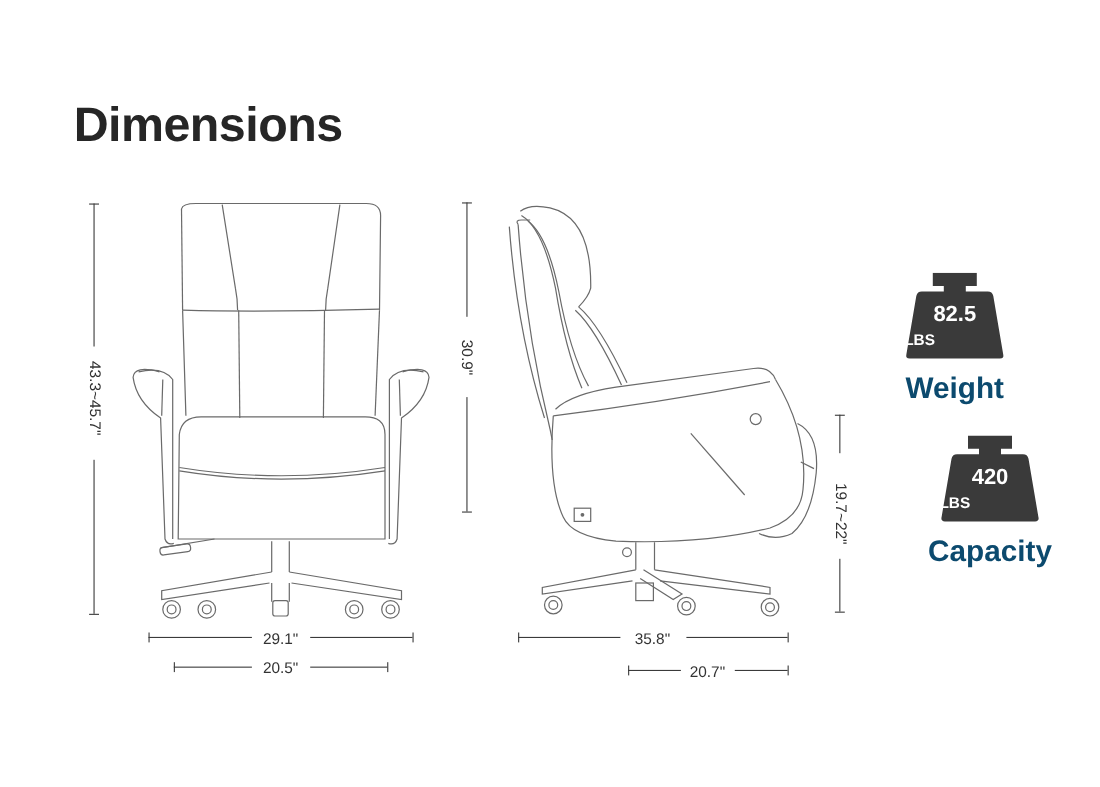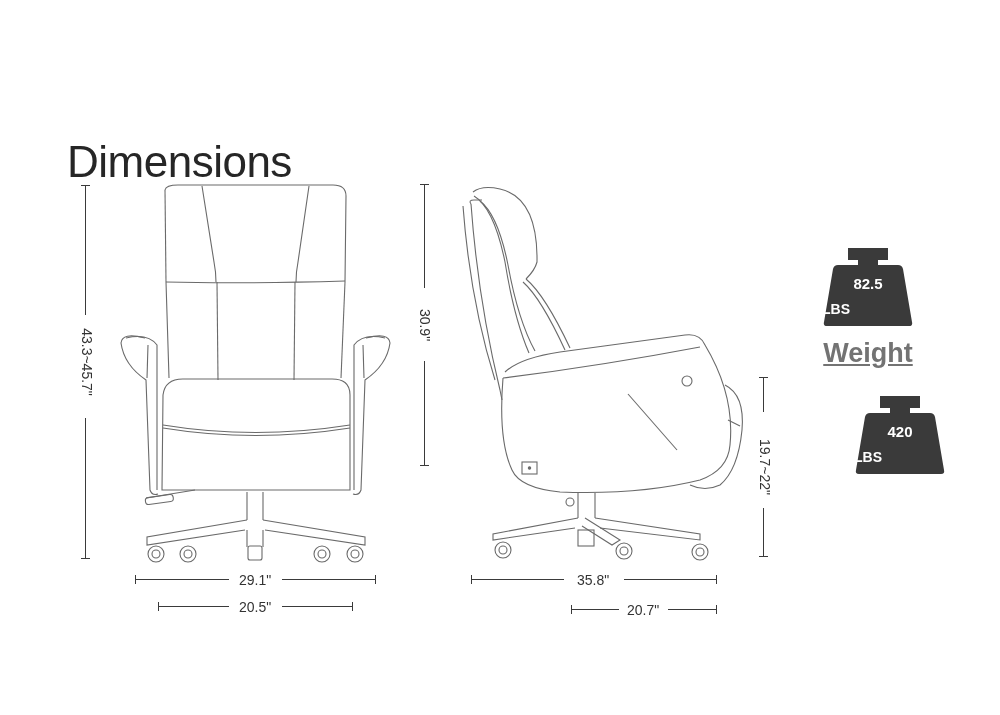--- a/index.html
+++ b/index.html
@@ -1,30 +1,30 @@
 <!DOCTYPE html>
 <html><head>
 <meta charset="utf-8">
 <style>
   html, body { margin:0; padding:0; background:#ffffff; }
   body { width:1000px; height:715px; position:relative; overflow:hidden; font-family:"Liberation Sans", sans-serif; color:#2b2b2b; }
-  .title { position:absolute; left:67px; top:92px; font-size:44px; font-weight:normal; letter-spacing:-0.5px; color:#262626; line-height:1;margin-top:48px; }
+  .title { position:absolute; left:67px; top:92px; font-size:44px; font-weight:bold; letter-spacing:-0.5px; color:#262626; line-height:1; }
   .dim-h { position:absolute; height:1px; background:#3a3a3a; }
   .dim-v { position:absolute; width:1px; background:#3a3a3a; }
   .tick-v { position:absolute; width:1px; height:9px; background:#3a3a3a; }
   .tick-h { position:absolute; height:1px; width:9px; background:#3a3a3a; }
   .dim-label { position:absolute; font-size:14px; color:#333; white-space:nowrap; line-height:1; }
   .dim-label-v { position:absolute; font-size:14px; color:#333; white-space:nowrap; line-height:1; transform:rotate(90deg); transform-origin:center center; }
   svg.drawing { position:absolute; left:0; top:0; }
   .spec { position:absolute; width:120px; text-align:center; }
   .weight-icon { position:relative; width:92px; height:80px; margin:0 auto; }
   .weight-icon svg { position:absolute; left:0; top:0; }
-  .weight-num { position:absolute; left:0; width:92px; top:28px; text-align:center; color:#fff; font-weight:bold; font-size:15px; line-height:1; }
+  .weight-num { position:absolute; left:0; width:92px; top:28px; text-align:center; color:#fff; font-weight:bold; font-size:20px; line-height:1; }
   .weight-unit { position:absolute; left:0; width:92px; top:54px; text-align:left; color:#fff; font-weight:bold; font-size:14px; line-height:1; }
-  .spec-label { font-size:27px; font-weight:bold; color:#737373; margin-top:12px; line-height:1;text-decoration:underline; }
+  .spec-label { font-size:27px; font-weight:bold; color:#0c4a6e; margin-top:12px; line-height:1; }
 </style>
 </head>
 <body>
 
 <div class="title">Dimensions</div>
 
 <svg class="drawing" width="1000" height="715" fill="none" stroke="#6a6a6a" stroke-width="1.1">
 
   <g>
 
@@ -182,13 +182,14 @@
 </div>
 
 <div class="spec" style="left:840px;top:396px;">
   <div class="weight-icon">
     <svg width="92" height="80" viewBox="0 0 92 80">
       <path d="M26,0 L66,0 L66,12 L56,12 L56,17 L76,17 Q80,17 81,21 L90,74 Q91,78 87,78 L5,78 Q1,78 2,74 L11,21 Q12,17 16,17 L36,17 L36,12 L26,12 Z" fill="#3a3a3a"></path>
     </svg>
     <div class="weight-num">420</div>
     <div class="weight-unit">LBS</div>
   </div>
+  <div class="spec-label">Capacity</div>
 </div>
 
 </body></html>

